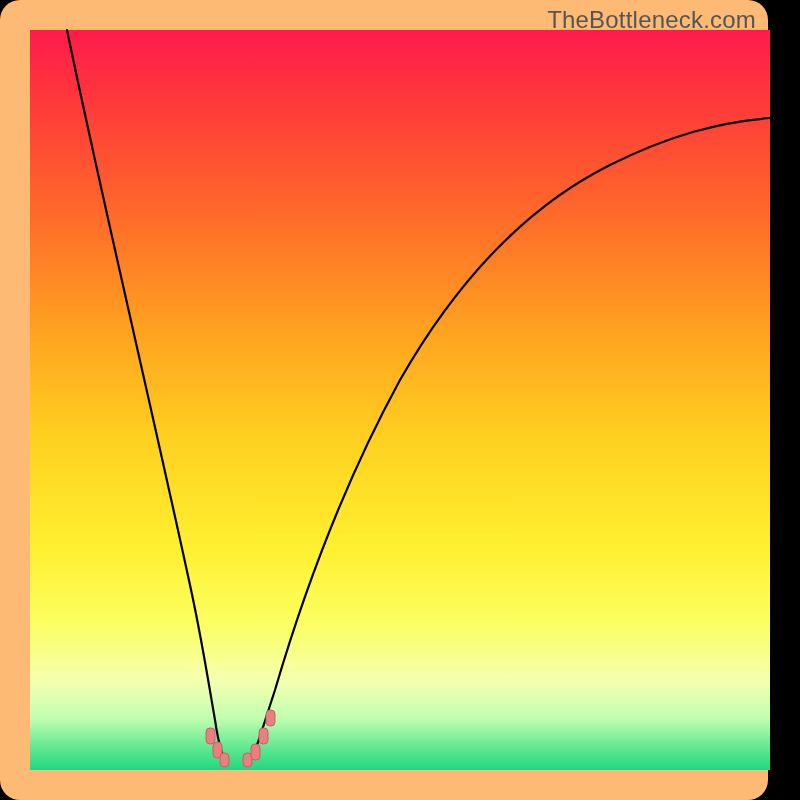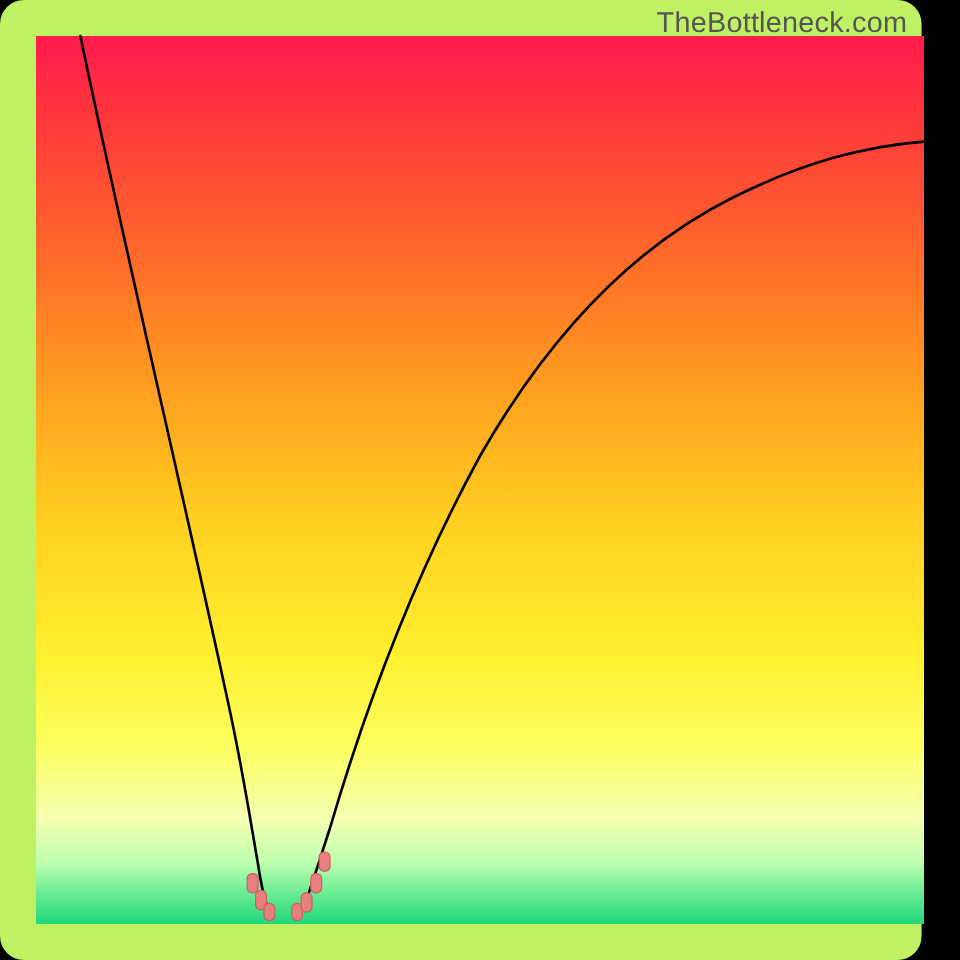--- a/index.html
+++ b/index.html
@@ -1,21 +1,21 @@
 <!DOCTYPE html>
 <html><head>
 <meta charset="utf-8">
 <style>
   * { margin: 0; padding: 0; box-sizing: border-box; }
   html, body { width: 800px; height: 800px; overflow: hidden; background: #000; }
   .stage {
     position: relative;
     width: 768px;
     height: 800px;
-    background: #bef264;
+    background: #fdba74;
     border-radius: 20px;
   }
   .plot-area {
     position: absolute;
     left: 30px;
     top: 30px;
     width: 740px;
     height: 740px;
     background: linear-gradient(to bottom,
       #ff1a4d 0%,

